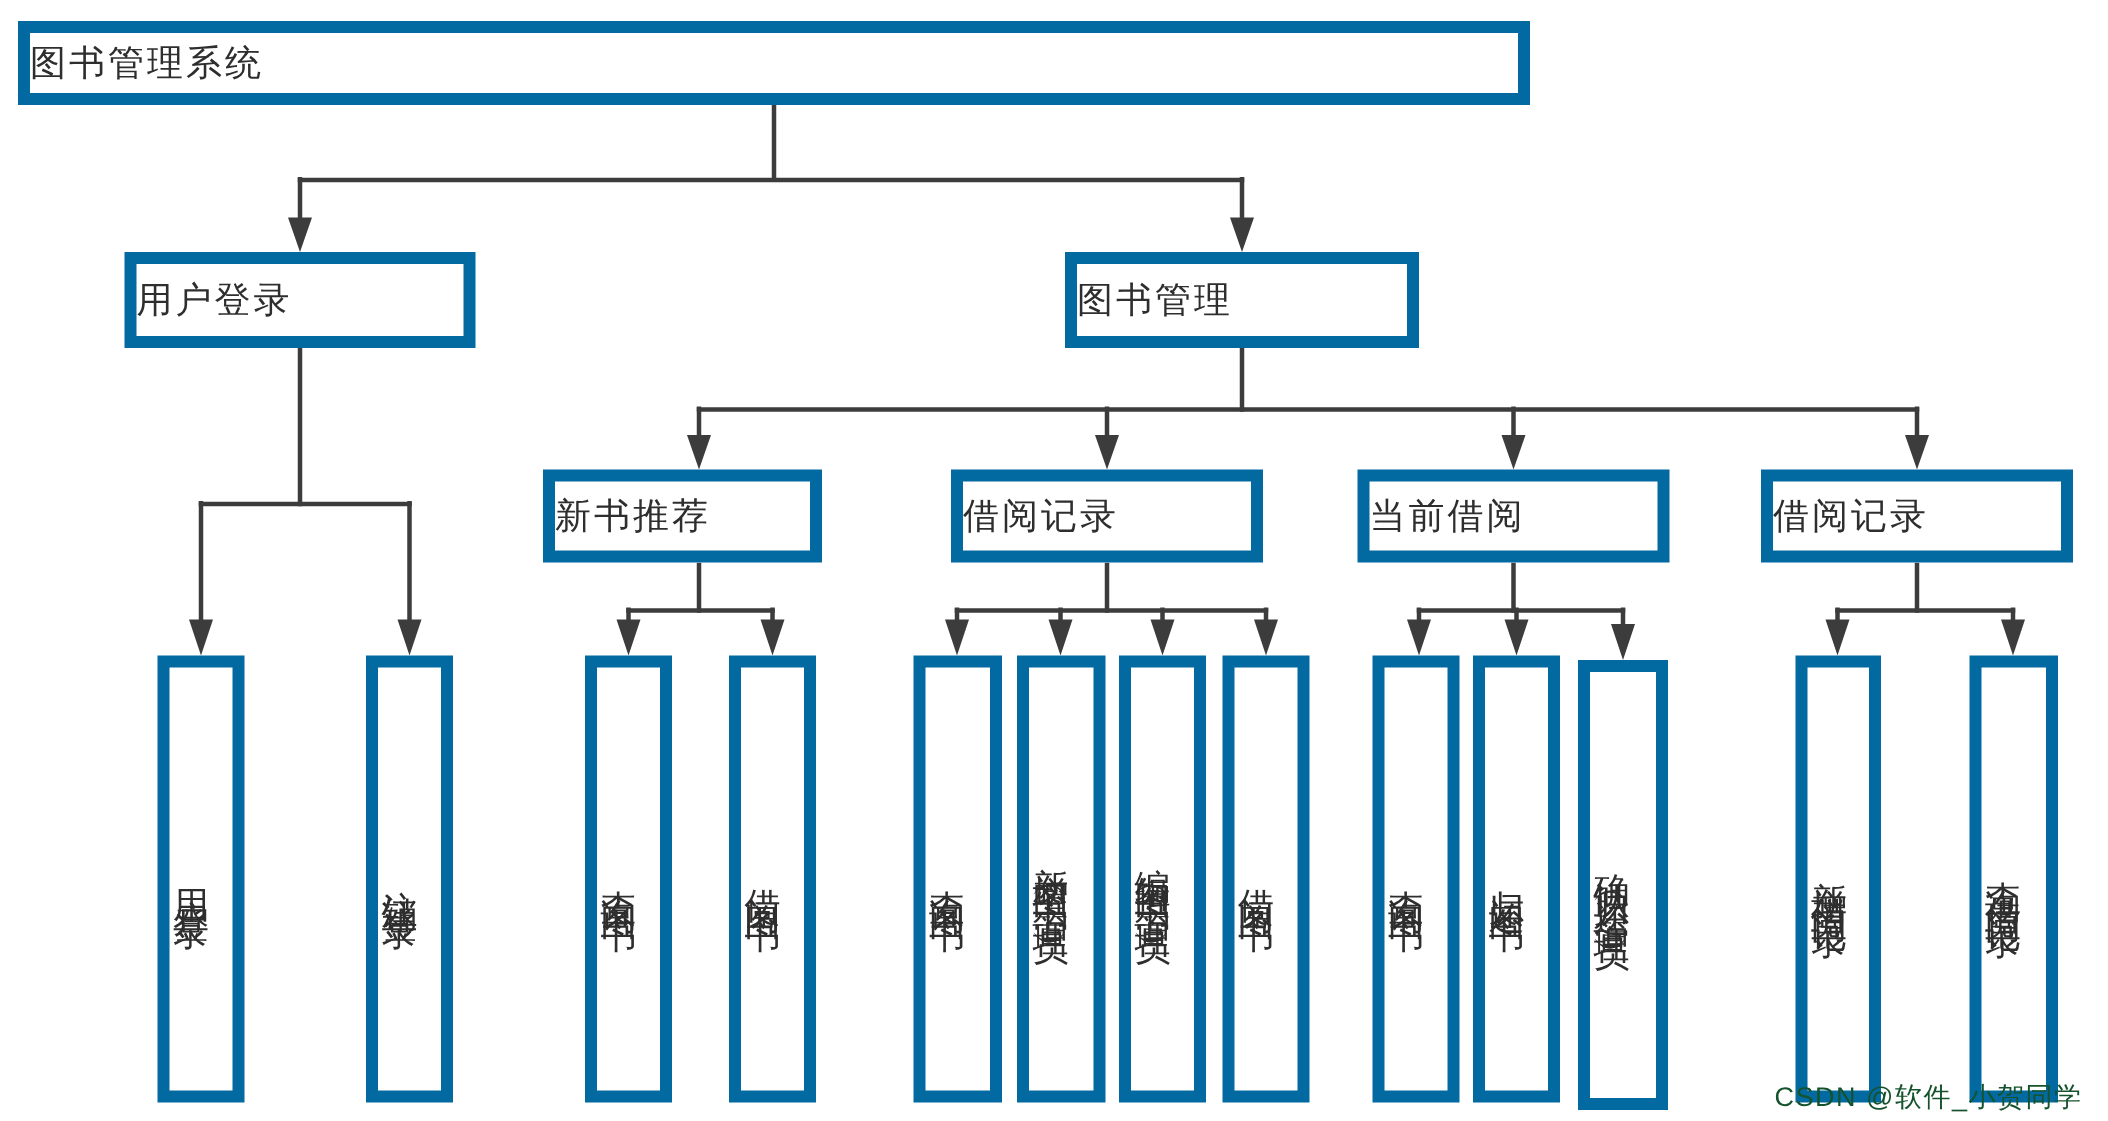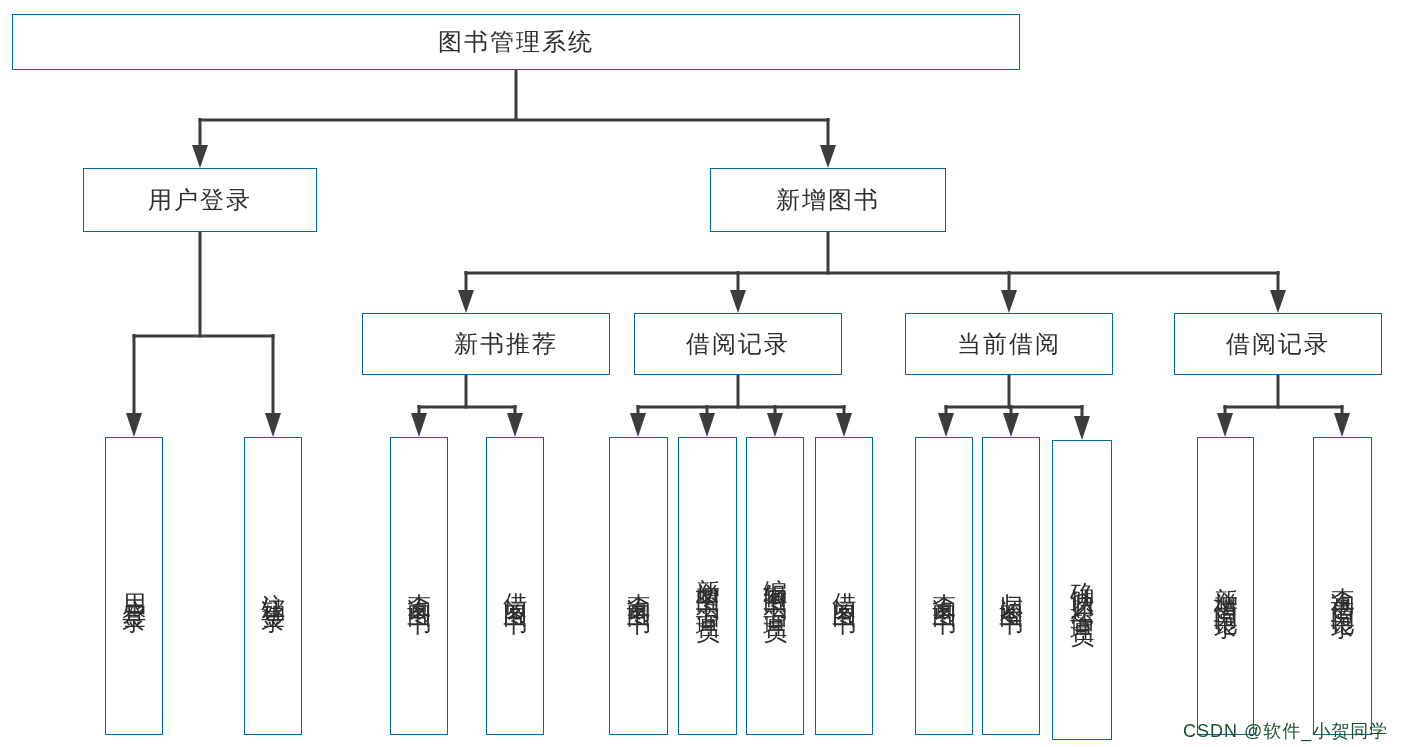--- a/index.html
+++ b/index.html
@@ -18,26 +18,25 @@
   }
   .connectors {
     position: absolute;
     left: 0;
     top: 0;
     z-index: 0;
   }
   .node {
     position: absolute;
     box-sizing: border-box;
-    border: 1px solid #0369a1;
+    border: 8px solid #0369a1;
     background: #ffffff;
     z-index: 1;
     display: flex;
     align-items: center;
-    justify-content: center;
   }
   .hnode {
     font-size: 24px;
     letter-spacing: 2px;
     white-space: nowrap;
   }
   .vnode span {
     writing-mode: vertical-rl;
     text-orientation: mixed;
     font-size: 24px;
@@ -134,24 +133,24 @@
   </svg>
 
   <div class="node hnode" style="left:12px; top:14px; width:1008px; height:56px;">
     <span>图书管理系统</span>
   </div>
 
   <div class="node hnode" style="left:83px; top:168px; width:234px; height:64px;">
     <span>用户登录</span>
   </div>
   <div class="node hnode" style="left:710px; top:168px; width:236px; height:64px;">
-    <span>新增图书</span>
-  </div>
-
-  <div class="node hnode" style="left:362px; top:313px; width:248px; height:62px;padding-left:40px;">
+    <span>图书管理</span>
+  </div>
+
+  <div class="node hnode" style="left:362px; top:313px; width:186px; height:62px;">
     <span>新书推荐</span>
   </div>
   <div class="node hnode" style="left:634px; top:313px; width:208px; height:62px;">
     <span>借阅记录</span>
   </div>
   <div class="node hnode" style="left:1174px; top:313px; width:208px; height:62px;">
     <span>借阅记录</span>
   </div>
   <div class="node hnode" style="left:905px; top:313px; width:208px; height:62px;">
     <span>当前借阅</span>

